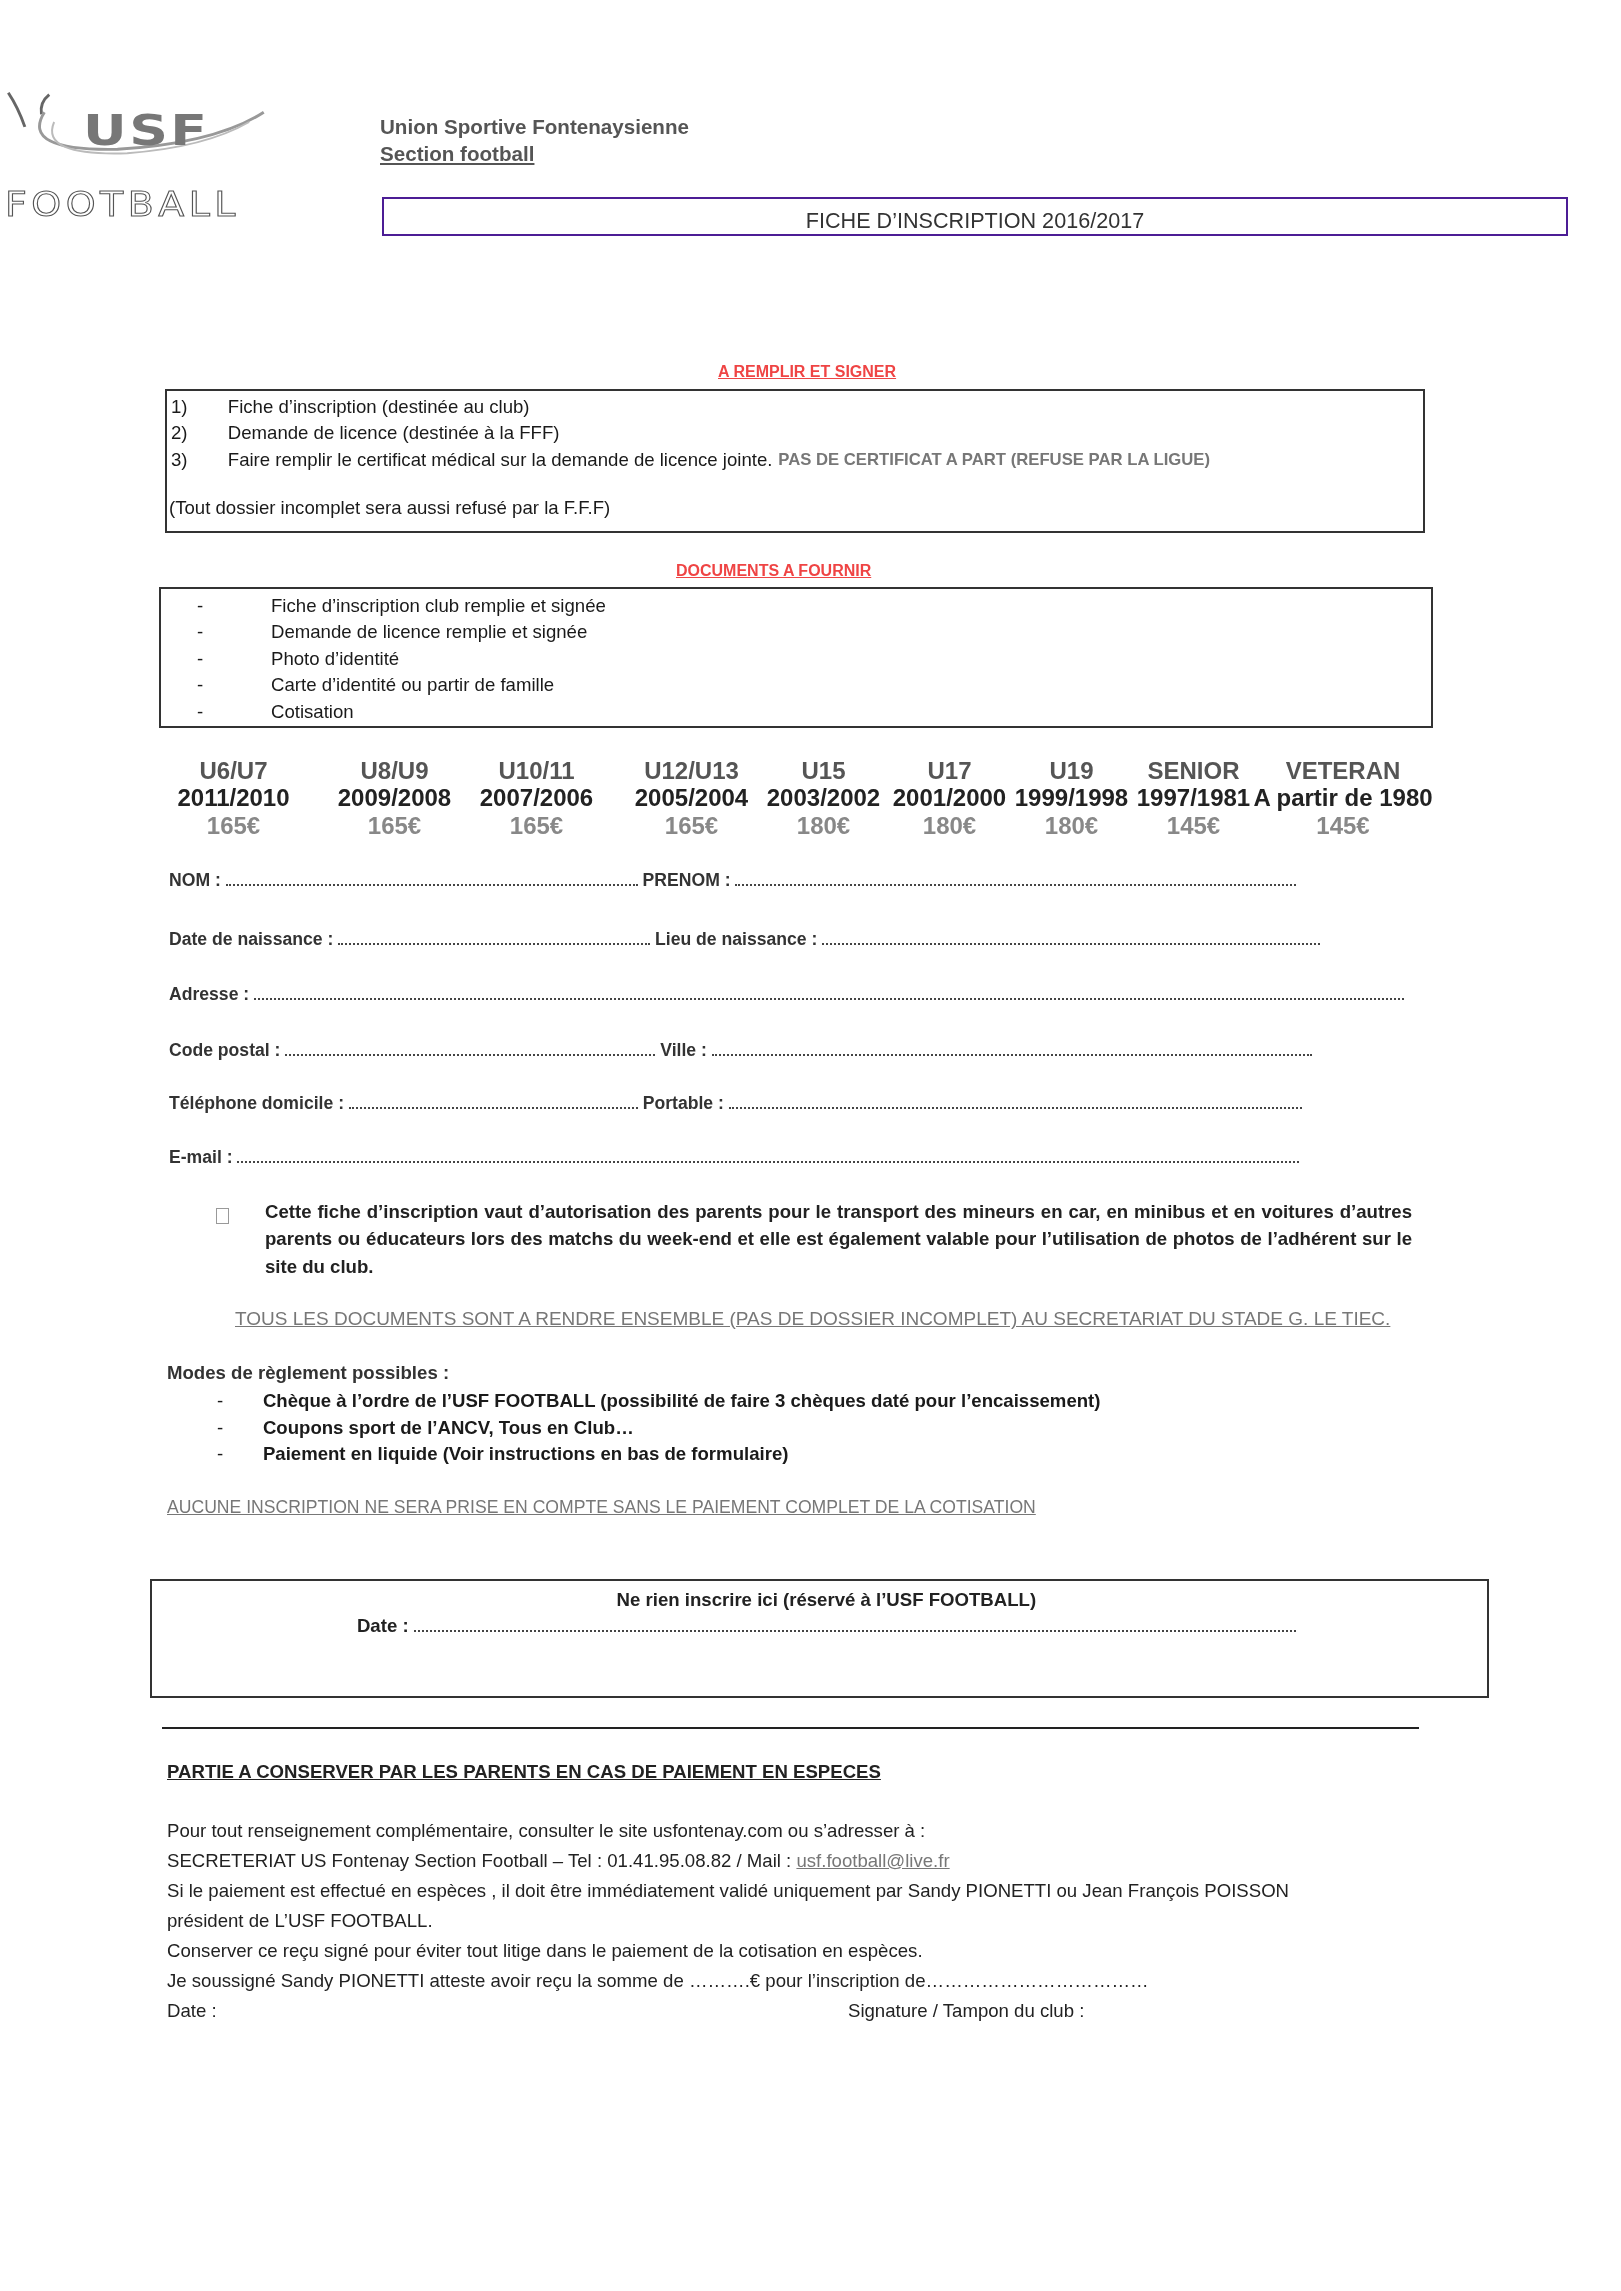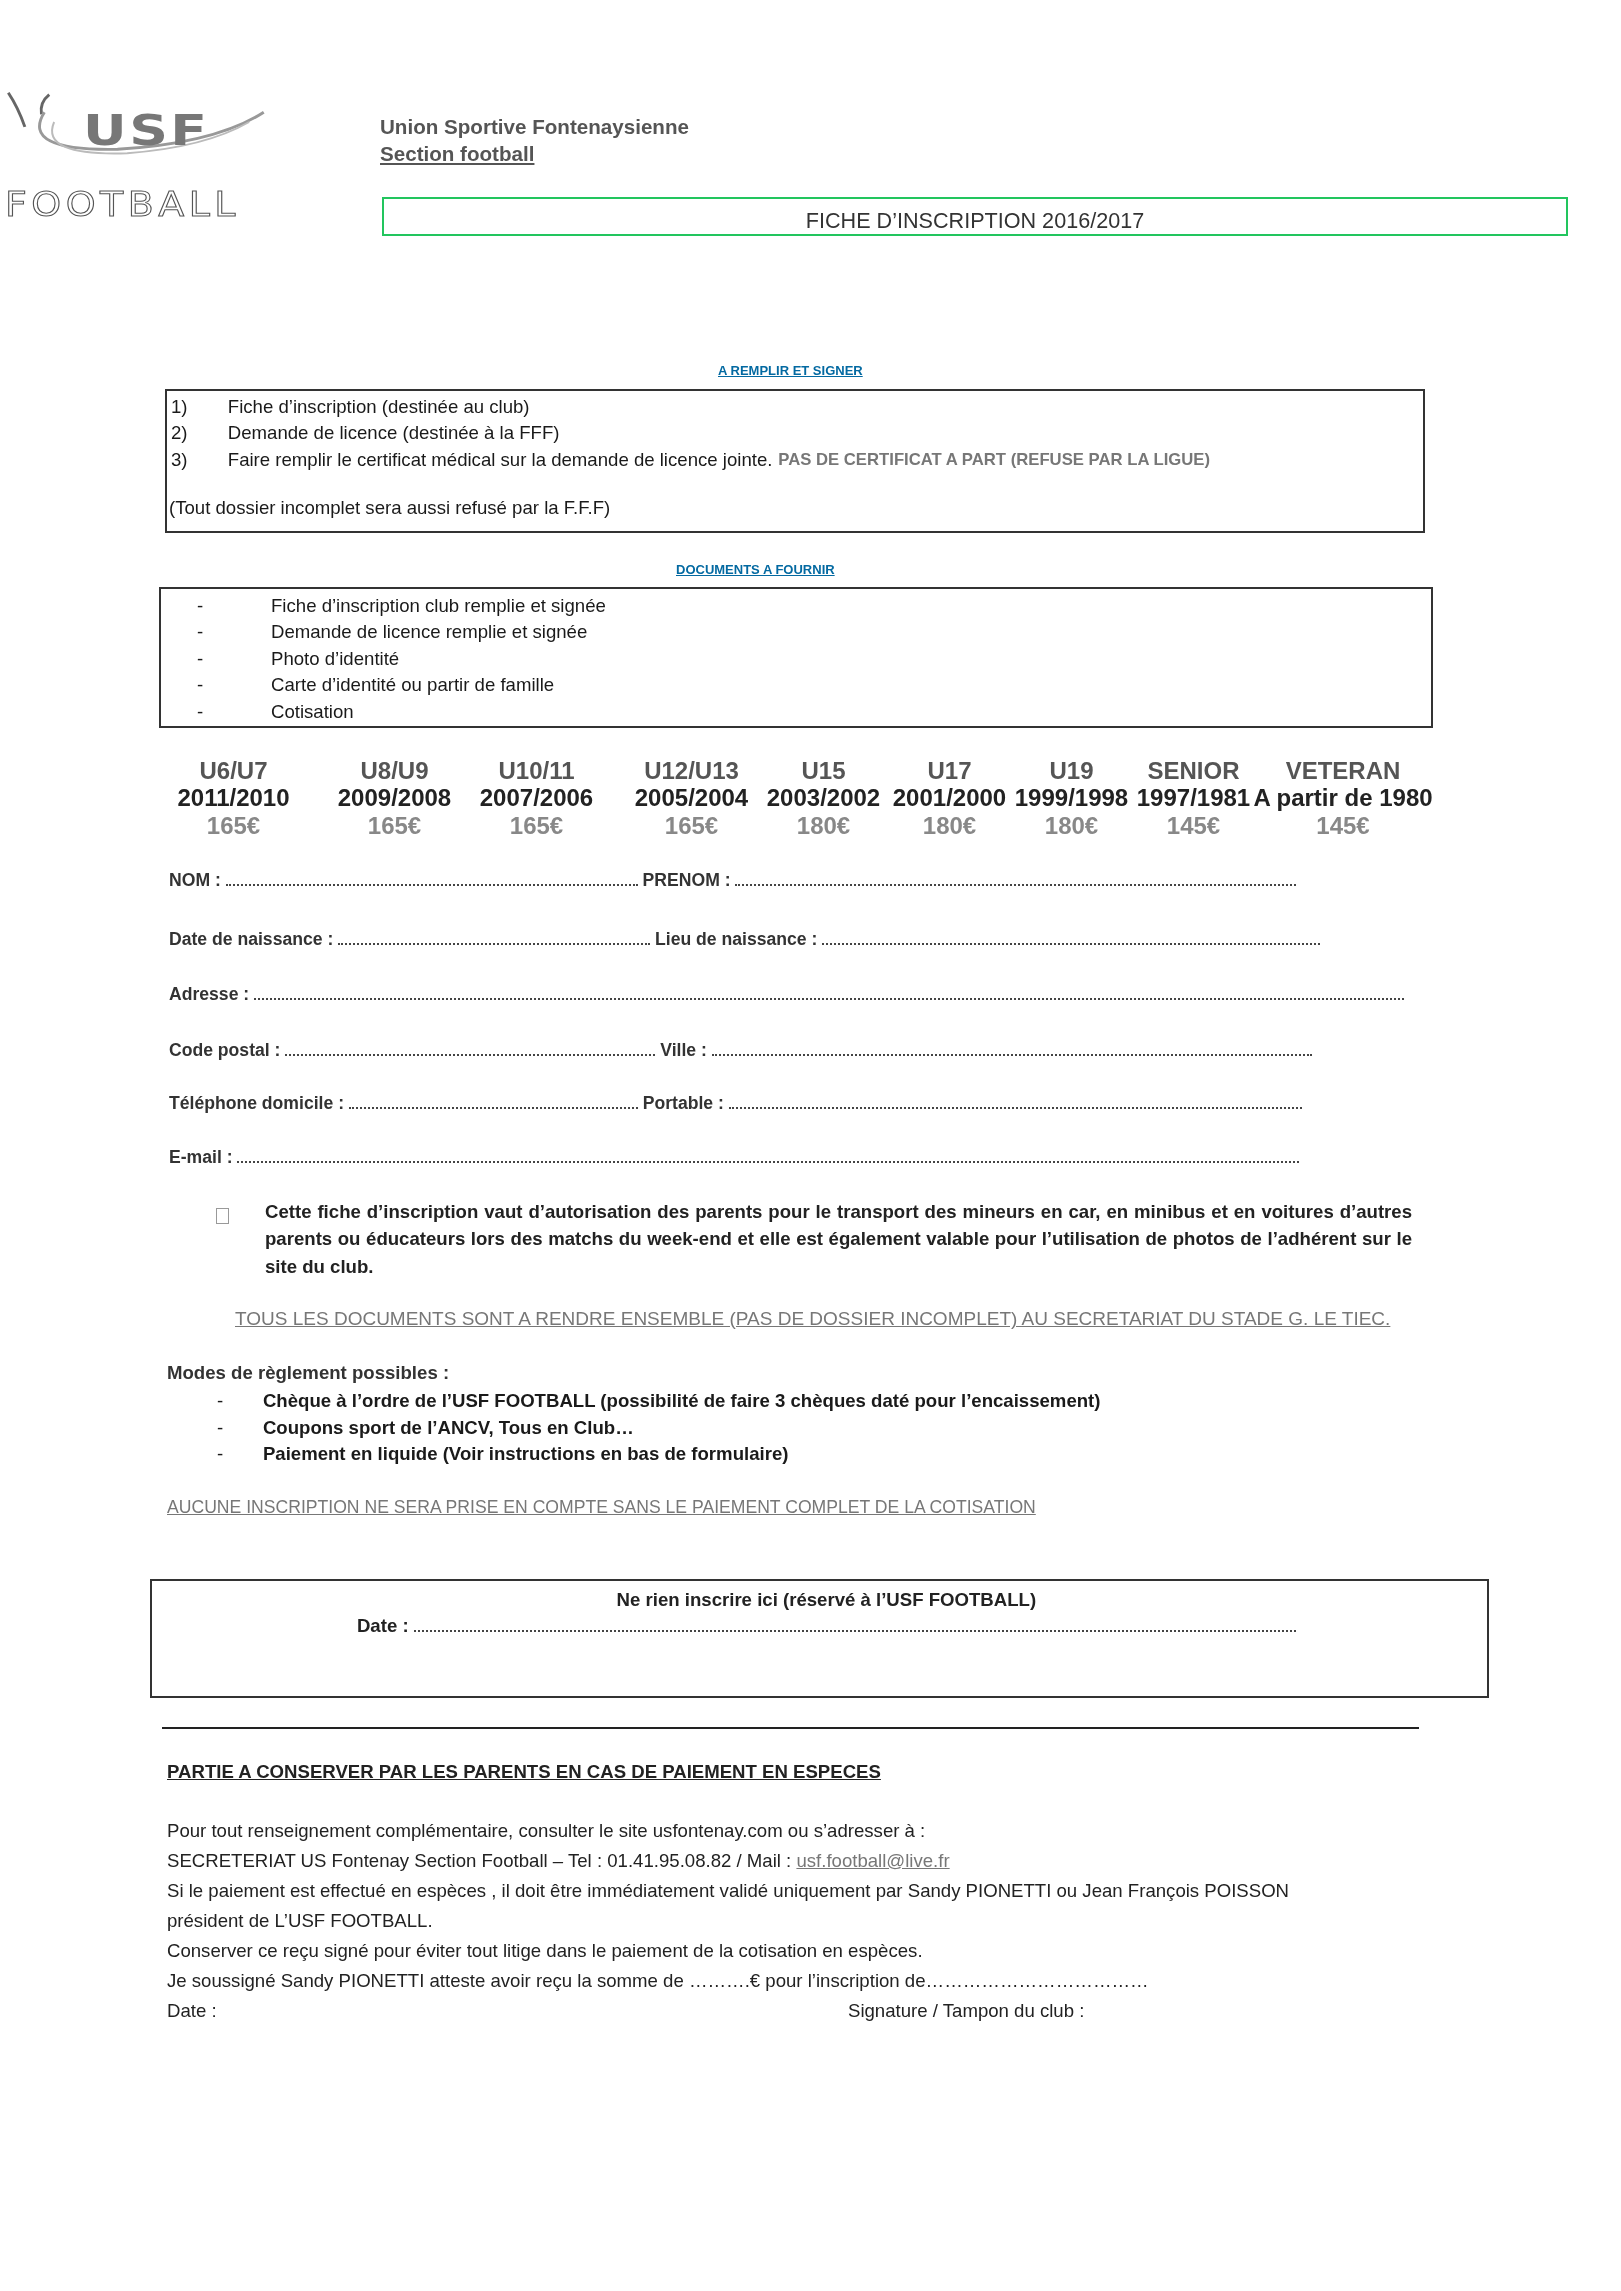--- a/index.html
+++ b/index.html
@@ -12,24 +12,24 @@
   .gray { color: #777; }
   .box { position: absolute; border: 2px solid #333; box-sizing: border-box; }
 
   
   .logo-usf { font-family: "DejaVu Sans", sans-serif; font-weight: bold; font-size: 43px; color: #777;
               letter-spacing: 2px; transform: scaleX(1.25); transform-origin: left; }
   .logo-football { font-family: "DejaVu Sans", sans-serif; font-size: 33px; color: #555;
                    letter-spacing: 3.9px; transform: scaleX(1.15); transform-origin: left; -webkit-text-stroke: 1px #555; color: #fff; }
 
   .org { font-size: 20.6px; font-weight: bold; color: #555; line-height: 26.5px; }
-  .title-box { left: 382px; top: 197px; width: 1186px; height: 39px; border: 2px solid #22c55e; }
+  .title-box { left: 382px; top: 197px; width: 1186px; height: 39px; border: 2px solid #4c1d95; }
   .title-text { position: absolute; left: 0; right: 0; top: 8.8px; text-align: center; font-size: 21.6px; color: #333; }
 
-  .section-head { font-size: 13px; font-weight: bold; text-decoration: underline; color: #0369a1; }
+  .section-head { font-size: 16px; font-weight: bold; text-decoration: underline; color: #ef4444; }
 
   .list-row { display: flex; font-size: 18.6px; height: 26.5px; line-height: 26.5px; white-space: nowrap; }
   .num { width: 54px; padding-left: 3.9px; }
   .dash { width: 78px; text-align: center; }
 
   .cat { position: absolute; top: 757px; width: 157px; text-align: center; font-size: 24px; line-height: 27.4px; }
   .cat .name { font-weight: bold; color: #555; }
   .cat .years { font-weight: bold; color: #222; }
   .cat .price { color: #888; font-weight: bold; }
 

